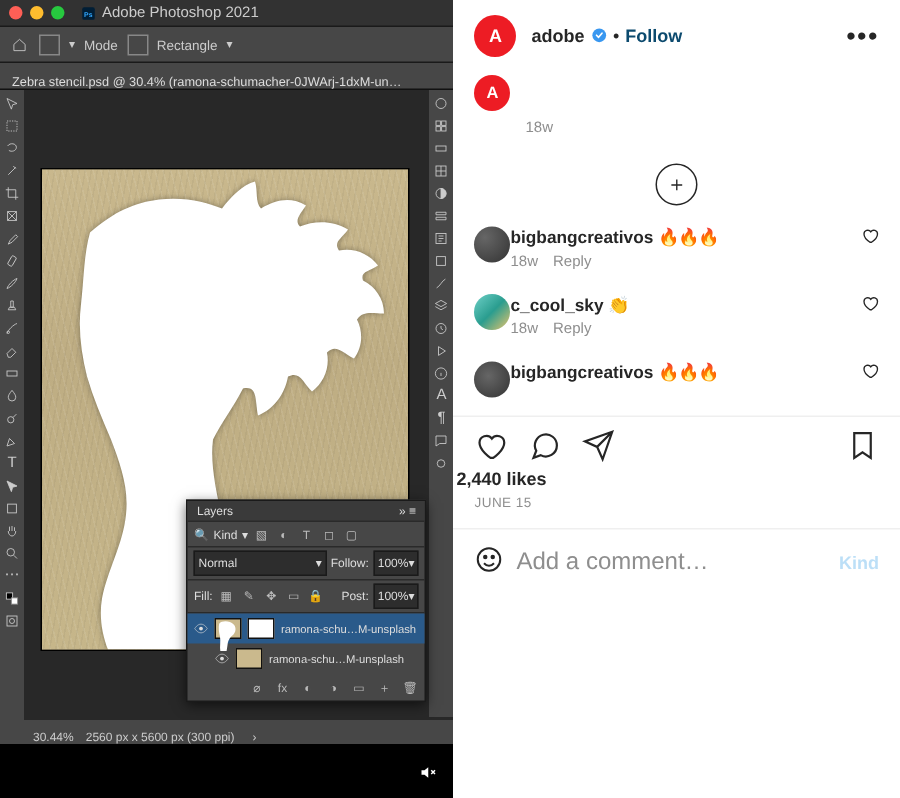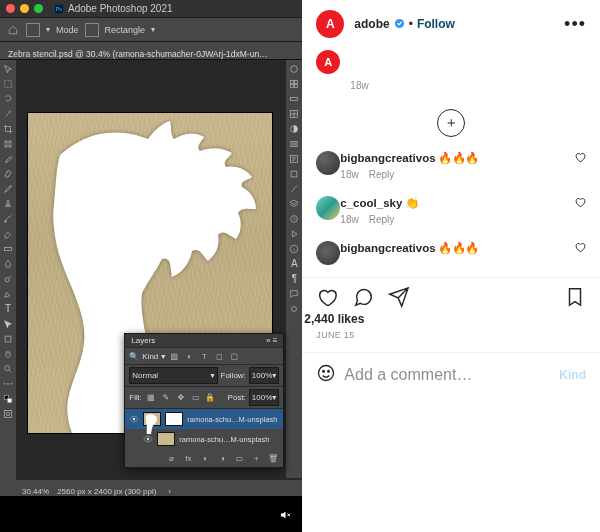--- a/index.html
+++ b/index.html
@@ -417,21 +417,21 @@
           <span class="mini">◐</span>
           <span class="mini">◑</span>
           <span class="mini">▭</span>
           <span class="mini">＋</span>
           <span class="mini">🗑</span>
         </div>
       </div>
 
       <div class="statusbar">
         <span>30.44%</span>
-        <span>2560 px x 2400 px (300 ppi)</span>
+        <span>2560 px x 5600 px (300 ppi)</span>
         <span style="margin-left:4px">›</span>
       </div>
     </div>
     <div class="ps-blackbar"></div>
     <div class="mute">
       <svg viewBox="0 0 24 24">
           <path d="M4 9v6h4l5 4V5L8 9H4z"></path>
           <path d="M17 9l5 5M22 9l-5 5" stroke="#fff" stroke-width="2" fill="none"></path>
         </svg>
     </div>

